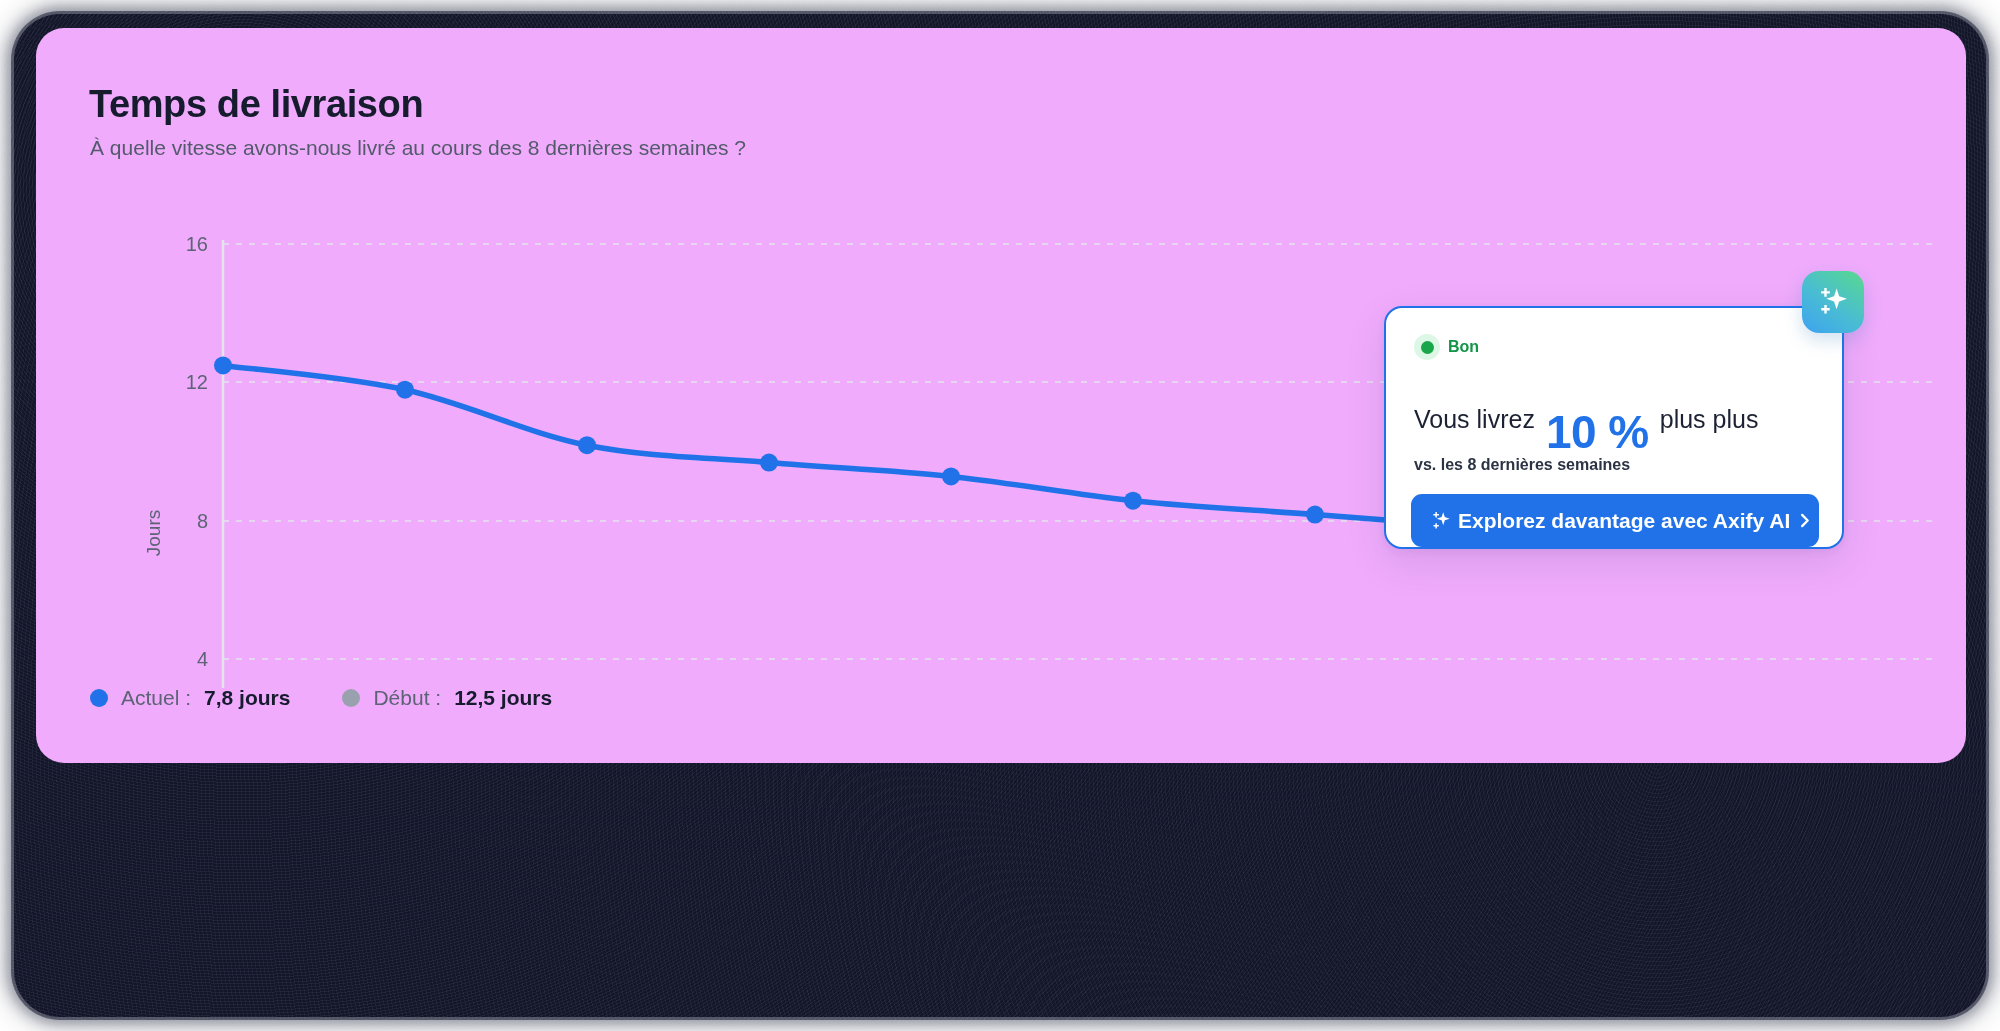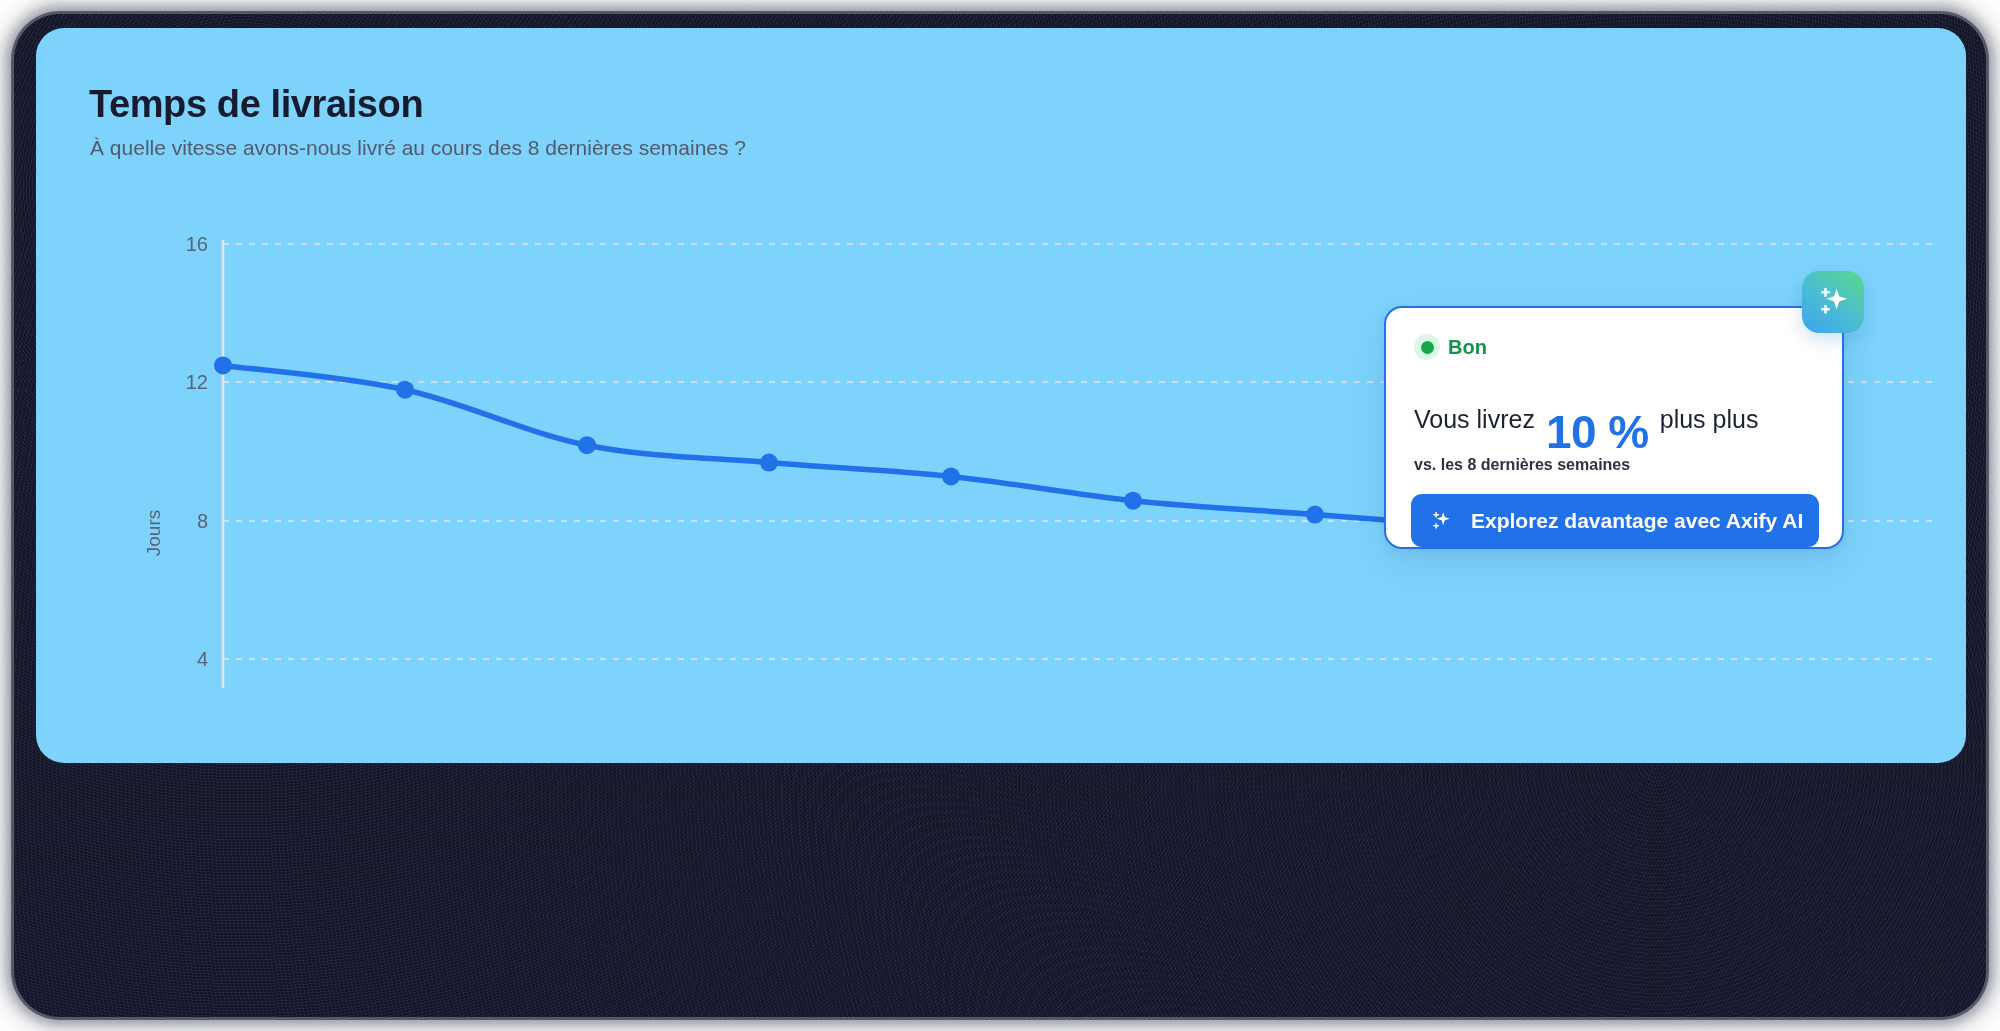--- a/index.html
+++ b/index.html
@@ -45,21 +45,21 @@
     opacity: .75;
   }
 
   
   #card {
     position: absolute;
     left: 36px;
     top: 28px;
     width: 1930px;
     height: 735px;
-    background: #7dd3fc;
+    background: #f0abfc;
     border-radius: 28px;
     overflow: hidden;
   }
 
   
   #page-title {
     position: absolute;
     left: 53px;
     top: 55px;
     font-size: 38px;
@@ -142,21 +142,21 @@
     align-items: center;
     gap: 8px;
   }
   #status-dot-halo {
     width: 26px; height: 26px; border-radius: 50%;
     background: #dcf7e5;
     display: flex; align-items: center; justify-content: center;
     flex: none;
   }
   #status-dot-core { width: 13px; height: 13px; border-radius: 50%; background: #17a64a; }
-  #ai-status-text { font-size: 20px; font-weight: 700; color: #119547; white-space: nowrap; }
+  #ai-status-text { font-size: 16px; font-weight: 700; color: #119547; white-space: nowrap; }
 
   #ai-headline {
     position: absolute;
     left: 28px;
     top: 97px;
     display: flex;
     align-items: flex-start;
     gap: 11px;
     white-space: nowrap;
   }
@@ -182,21 +182,21 @@
     position: absolute;
     left: 25px;
     top: 186px;
     width: 408px;
     height: 53px;
     background: #2172e8;
     border: none;
     border-radius: 11px;
     display: flex;
     align-items: center;
-    gap: 18px;
+    gap: 5px;
     padding: 0 18px;
     cursor: pointer;
     font-family: "Liberation Sans", sans-serif;
   }
   #ai-cta-label {
     font-size: 21px;
     font-weight: 700;
     color: #ffffff;
     white-space: nowrap;
     flex: 1;
@@ -271,20 +271,32 @@
               <circle cx="733.00" cy="274.53" r="9" fill="#2172e8"></circle>
               <circle cx="915.00" cy="288.41" r="9" fill="#2172e8"></circle>
               <circle cx="1097.00" cy="312.69" r="9" fill="#2172e8"></circle>
               <circle cx="1279.00" cy="326.56" r="9" fill="#2172e8"></circle>
               <circle cx="1461.00" cy="340.44" r="9" fill="#2172e8"></circle>
             </g>
         </g>
       </svg>
     </div>
 
+    <div id="legend">
+      <div class="legend-item">
+        <span class="legend-swatch" style="background:#2172e8"></span>
+        <span class="legend-label">Actuel :</span>
+        <span class="legend-value">7,8 jours</span>
+      </div>
+      <div class="legend-item">
+        <span class="legend-swatch" style="background:#9aa1ae"></span>
+        <span class="legend-label">Début :</span>
+        <span class="legend-value">12,5 jours</span>
+      </div>
+    </div>
 
     <div id="ai-insight-card">
 
       <div id="ai-status-badge">
         <span id="status-dot-halo">
           <span id="status-dot-core"></span>
         </span>
         <span id="ai-status-text">Bon</span>
       </div>
 

